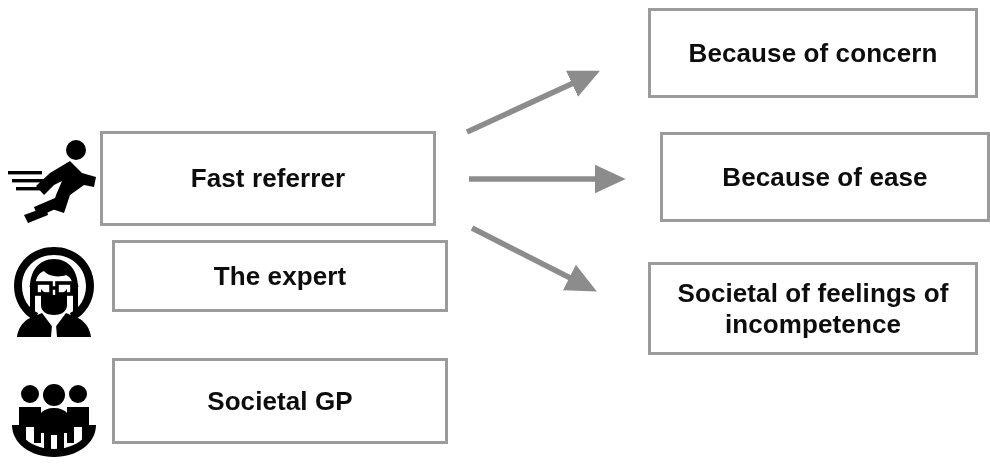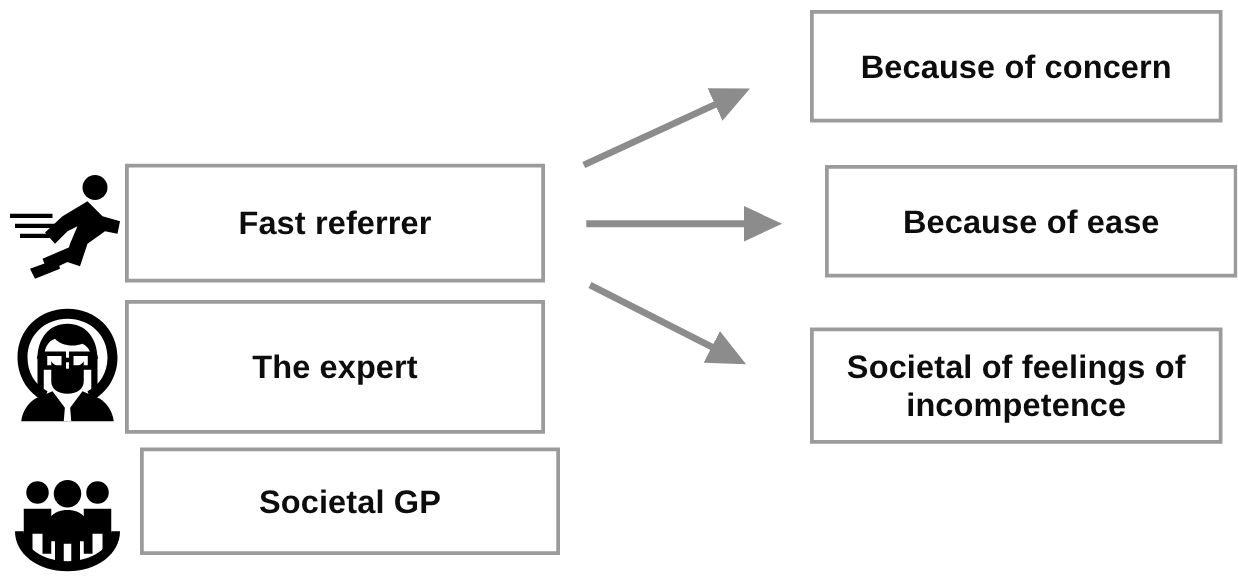--- a/index.html
+++ b/index.html
@@ -89,21 +89,21 @@
       <circle cx="48" cy="14" r="11"></circle>
       <path d="M48 27 C36 27 30 35 30 46 L30 52 L38 52 L38 74 L45 74 L45 54 L51 54 L51 74 L58 74 L58 52 L66 52 L66 46 C66 35 60 27 48 27 Z"></path>
       <path d="M6 44 C6 62 24 76 48 76 C72 76 90 62 90 44 L83 44 C83 57 68 68 48 68 C28 68 13 57 13 44 Z"></path>
     </g>
   </svg>
 
   <div class="node-box" style="left:100px; top:131px; width:336px; height:95px;">
     <span class="node-label">Fast referrer</span>
   </div>
 
-  <div class="node-box" style="left:100px; top:240px; width:336px; height:107px;">
+  <div class="node-box" style="left:112px; top:240px; width:336px; height:72px;">
     <span class="node-label">The expert</span>
   </div>
 
   <div class="node-box" style="left:112px; top:358px; width:336px; height:86px;">
     <span class="node-label">Societal GP</span>
   </div>
 
   <div class="node-box" style="left:648px; top:8px; width:330px; height:90px;">
     <span class="node-label">Because of concern</span>
   </div>

